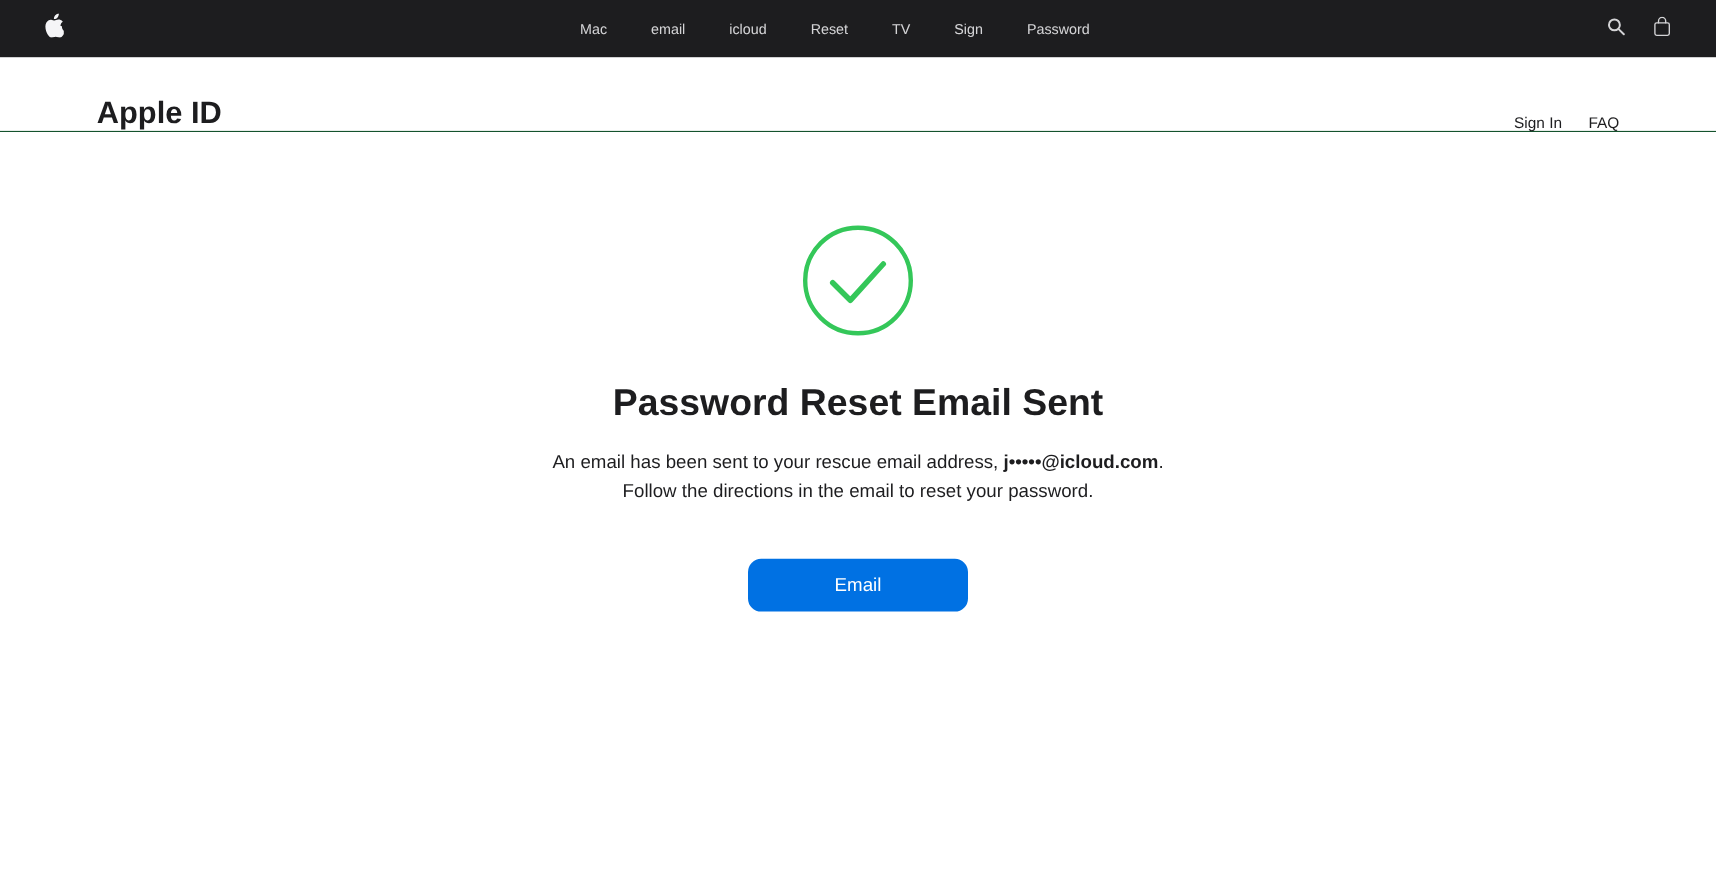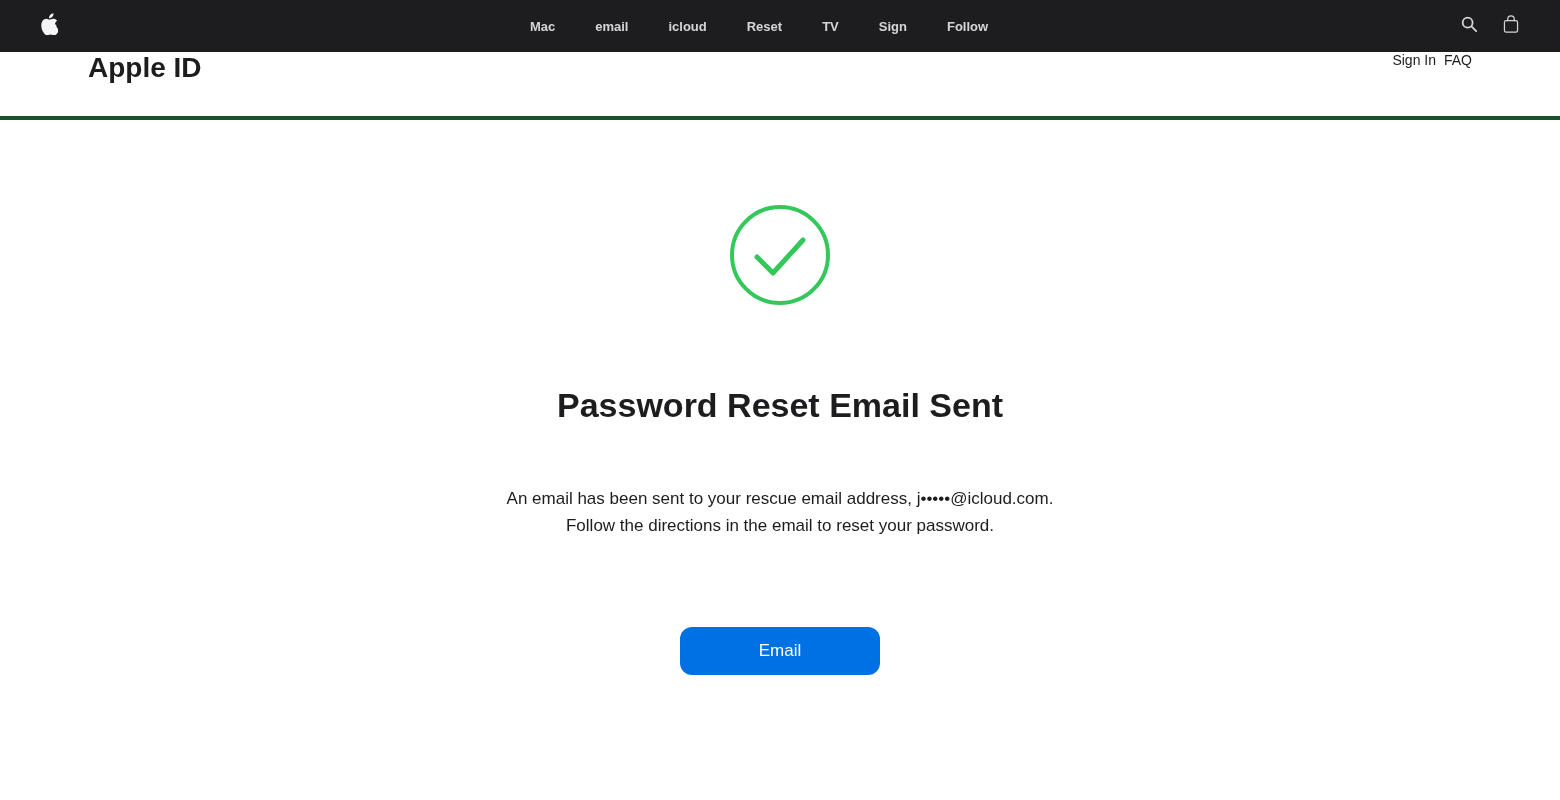--- a/index.html
+++ b/index.html
@@ -30,21 +30,21 @@
       display: flex;
       align-items: center;
       gap: 0;
       flex: 1;
       justify-content: center;
     }
 
     .nav-link {
       color: #f5f5f7;
       font-size: 13px;
-      font-weight: 700;
+      font-weight: 400;
       text-decoration: none;
       padding: 0 20px;
       cursor: pointer;
       opacity: 0.85;
     }
 
     .nav-apple-logo {
       color: #f5f5f7;
       font-size: 20px;
       cursor: pointer;
@@ -61,54 +61,53 @@
     .nav-icon {
       color: #f5f5f7;
       cursor: pointer;
       font-size: 16px;
       opacity: 0.85;
     }
 
     
     .apple-id-header {
       display: flex;
-      align-items: flex-start;
+      align-items: flex-end;
       justify-content: space-between;
       padding: 0 88px;
       height: 68px;
-      border-bottom: 4px solid #14532d;
+      border-bottom: 1px solid #14532d;
     }
 
     .apple-id-title {
       font-size: 28px;
       font-weight: 700;
       color: #1d1d1f;
     }
 
     .header-actions {
       display: flex;
       align-items: center;
-      gap: 8px;
+      gap: 24px;
     }
 
     .header-link {
       font-size: 14px;
       color: #1d1d1f;
       cursor: pointer;
       text-decoration: none;
     }
 
     
     .main-content {
       display: flex;
       flex-direction: column;
       align-items: center;
       padding-top: 80px;
       padding-bottom: 80px;
-      gap: 40px;
     }
 
     
     .success-icon-container {
       margin-bottom: 32px;
     }
 
     .success-circle {
       width: 110px;
       height: 110px;
@@ -127,21 +126,21 @@
     .reset-description {
       font-size: 17px;
       color: #1d1d1f;
       text-align: center;
       line-height: 1.6;
       max-width: 580px;
       margin-bottom: 48px;
     }
 
     .reset-description .email-address {
-      font-weight: 400;
+      font-weight: 700;
     }
 
     
     .done-button {
       background: #0071e3;
       color: #fff;
       border: none;
       border-radius: 12px;
       padding: 14px 60px;
       font-size: 17px;
@@ -182,21 +181,21 @@
     </svg>
   </div>
 
   <div class="nav-links">
     <a class="nav-link">Mac</a>
     <a class="nav-link">email</a>
     <a class="nav-link">icloud</a>
     <a class="nav-link">Reset</a>
     <a class="nav-link">TV</a>
     <a class="nav-link">Sign</a>
-    <a class="nav-link">Follow</a>
+    <a class="nav-link">Password</a>
   </div>
 
   <div class="nav-icons">
     <span class="nav-icon">
       <svg class="search-svg" viewBox="0 0 20 20">
         <circle cx="8.5" cy="8.5" r="5.5"></circle>
         <line x1="13" y1="13" x2="18" y2="18"></line>
       </svg>
     </span>
     <span class="nav-icon">

